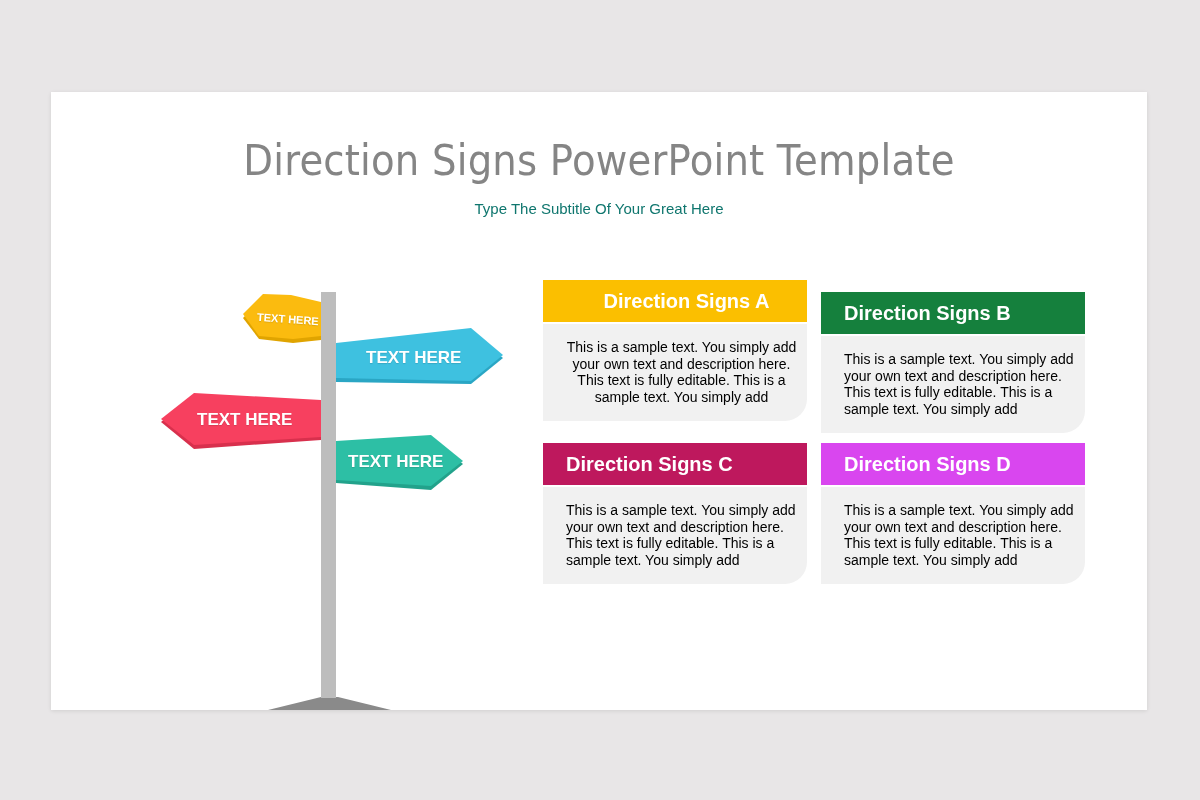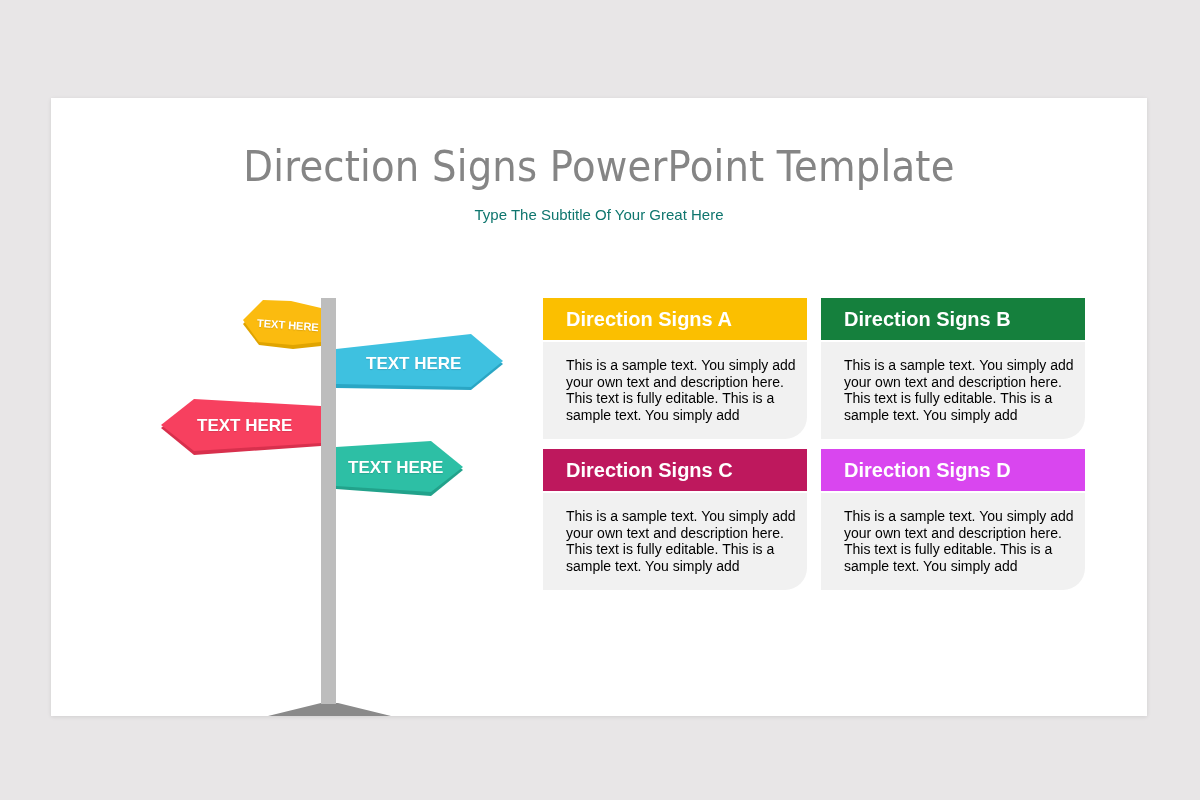--- a/index.html
+++ b/index.html
@@ -7,21 +7,20 @@
       width: 1200px; height: 800px; overflow: hidden;
       background: #e8e6e7;
       font-family: "Liberation Sans", "DejaVu Sans", sans-serif;
       position: relative;
     }
     .slide {
       position: absolute; left: 51px; top: 92px; width: 1096px; height: 618px;
       background: #ffffff;
       box-shadow: 0 1px 4px rgba(0,0,0,0.10);
       overflow: hidden;
-      margin-top: 6px;
     }
     .title {
       position: absolute; left: 0; top: 44px; width: 1096px; text-align: center;
       font-size: 42px; color: #858585; letter-spacing: 0.2px;
       font-family: "DejaVu Sans", "Liberation Sans", sans-serif; font-weight: normal;
       transform: scaleX(0.92); transform-origin: center;
     }
     .subtitle {
       position: absolute; left: 0; top: 108px; width: 1096px; text-align: center;
       font-size: 15px; color: #0f766e;
@@ -78,21 +77,21 @@
       <polygon points="285,352 380,346 412,372 380,398 285,391" fill="#22a28b"></polygon>
       <polygon points="285,349 380,343 412,369 380,394 285,388" fill="#2dbfa5"></polygon>
     </g>
   </svg>
 
   <div class="sign-label" style="left:206px; top:221px; font-size:11px; transform: rotate(4deg);">TEXT HERE</div>
   <div class="sign-label" style="left:315px; top:256px; font-size:17px;">TEXT HERE</div>
   <div class="sign-label" style="left:146px; top:318px; font-size:17px;">TEXT HERE</div>
   <div class="sign-label" style="left:297px; top:360px; font-size:17px;">TEXT HERE</div>
 
-  <div class="card" style="left:492px; top:200px;">
+  <div class="card" style="left:492px; top:188px;text-align:center;">
     <div class="card-head" style="background:#fbbf00;">Direction Signs  A</div>
     <div class="card-body">This is a sample text. You simply add your own text and description here. This text is fully editable. This is a sample text. You simply add</div>
   </div>
   <div class="card" style="left:770px; top:200px;">
     <div class="card-head" style="background:#15803d;">Direction Signs  B</div>
     <div class="card-body">This is a sample text. You simply add your own text and description here. This text is fully editable. This is a sample text. You simply add</div>
   </div>
   <div class="card" style="left:492px; top:351px;">
     <div class="card-head" style="background:#be185d;">Direction Signs  C</div>
     <div class="card-body">This is a sample text. You simply add your own text and description here. This text is fully editable. This is a sample text. You simply add</div>

